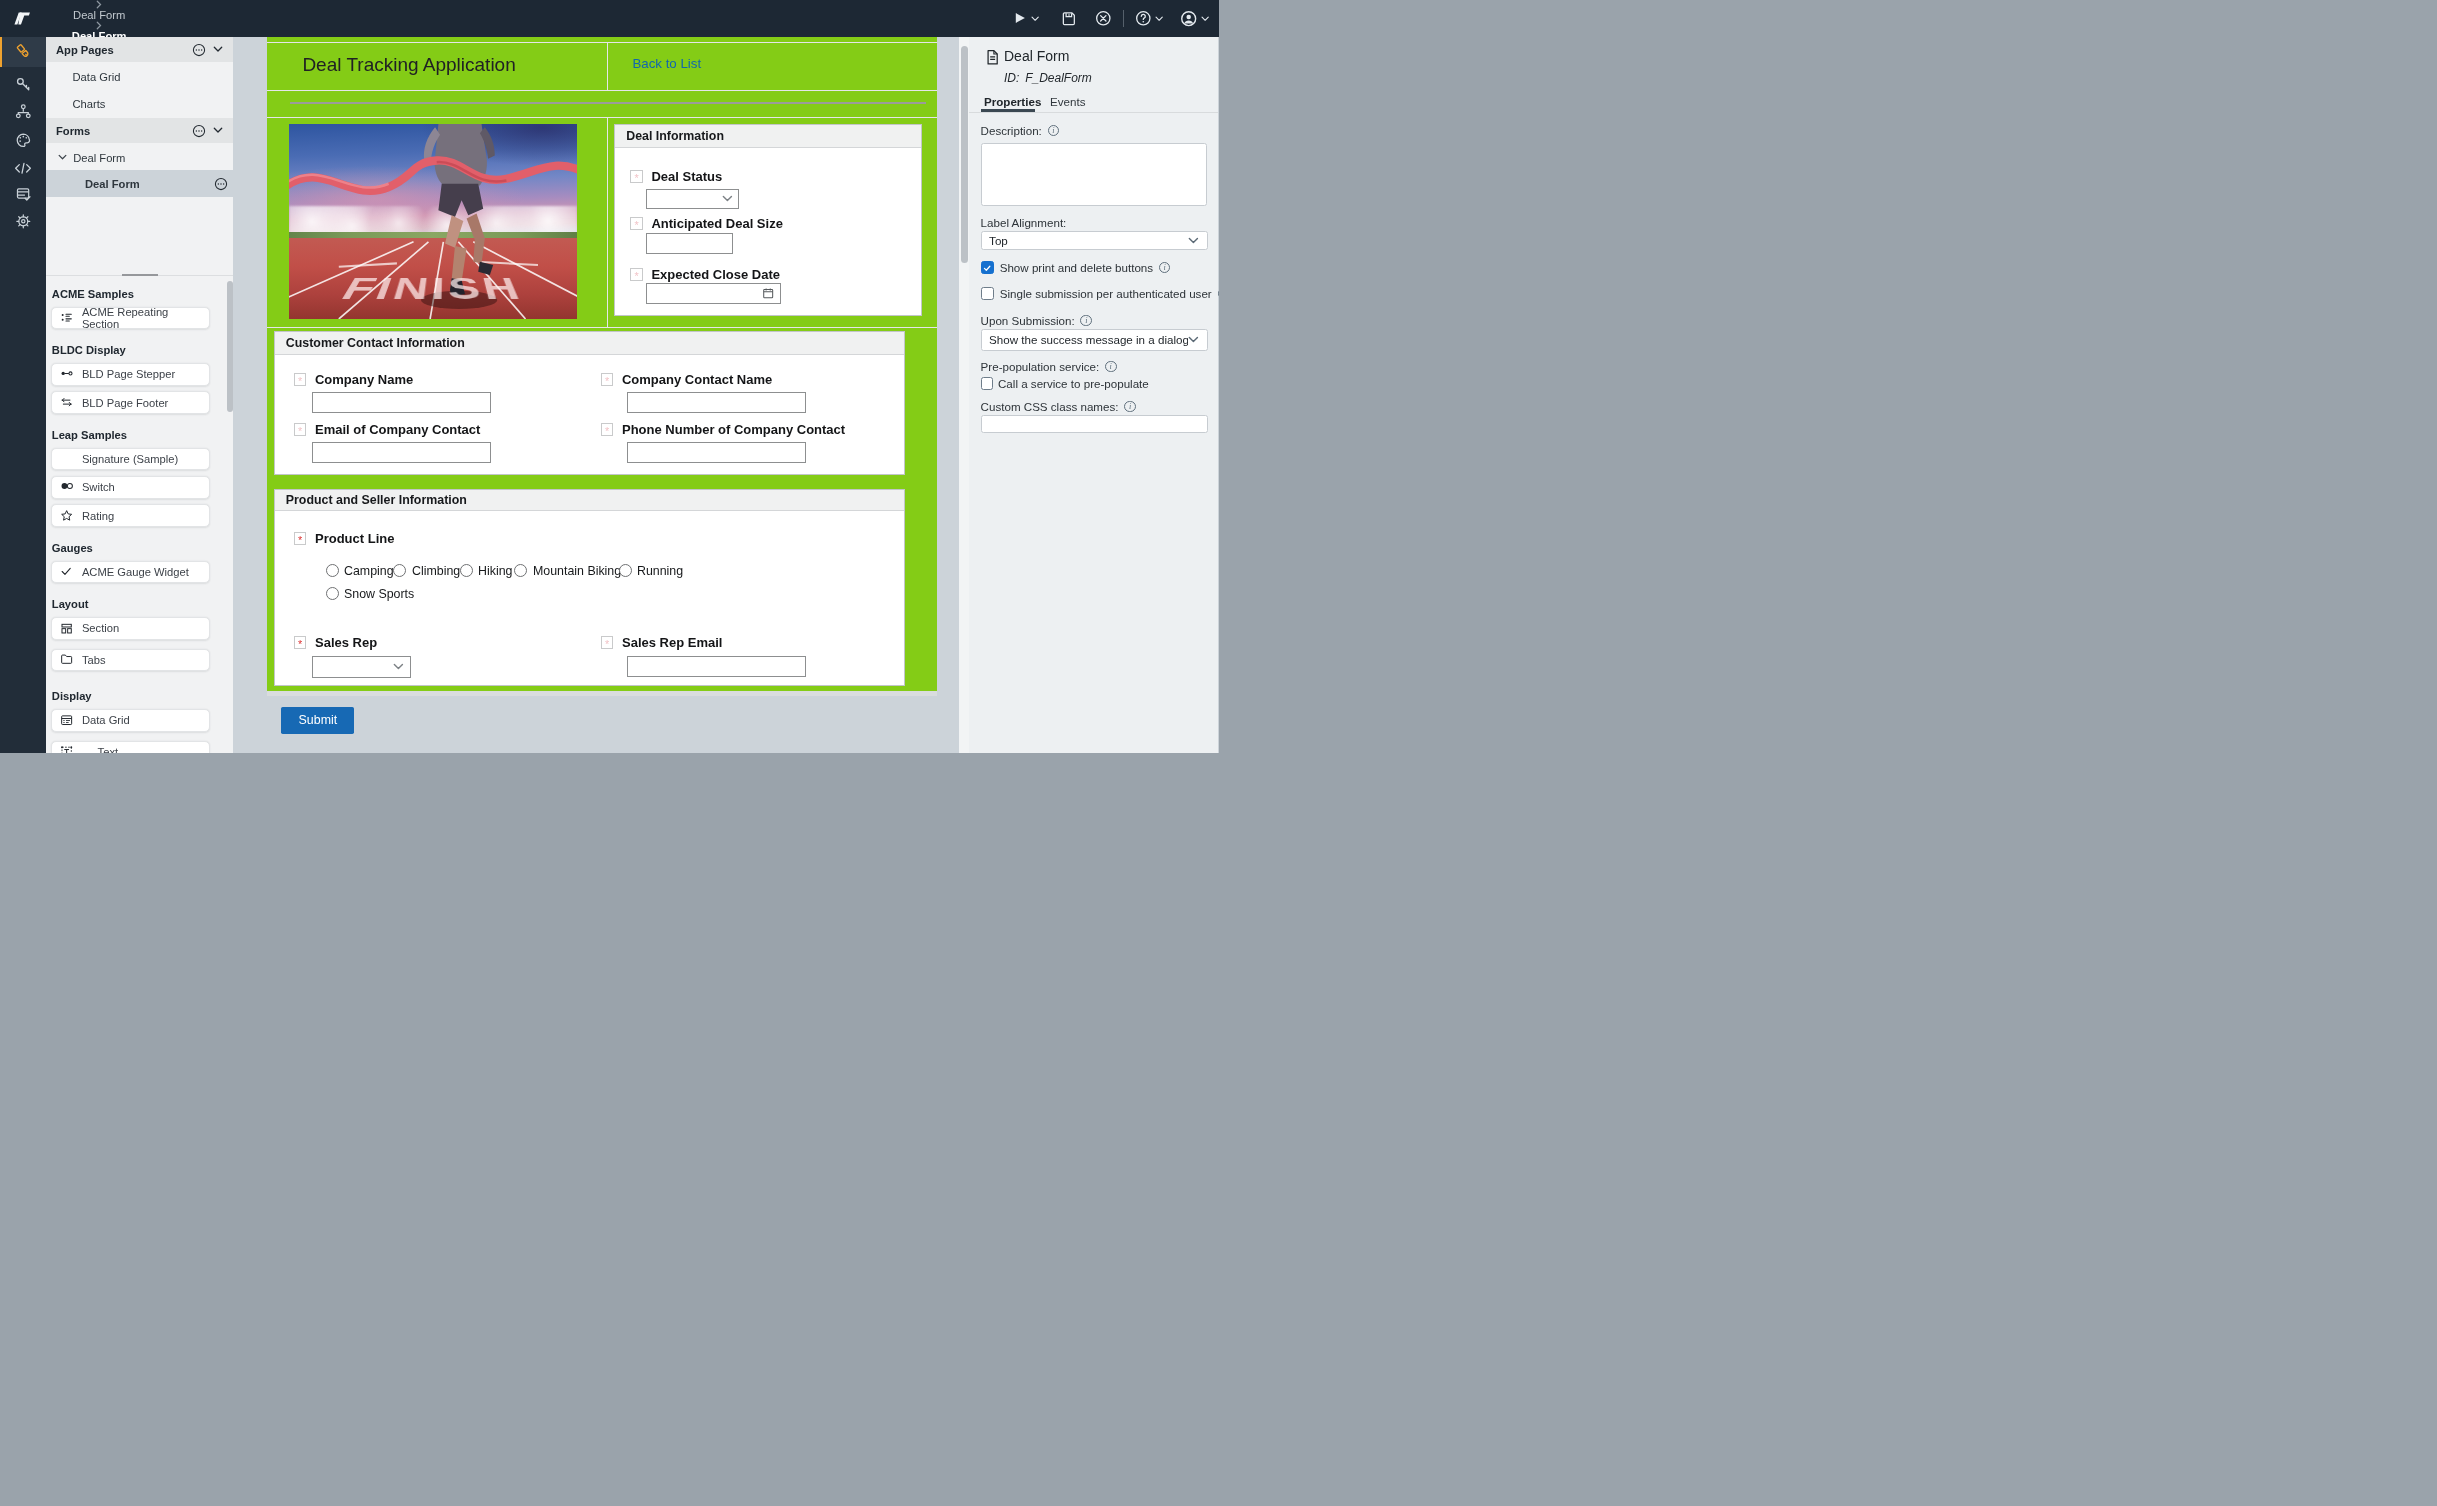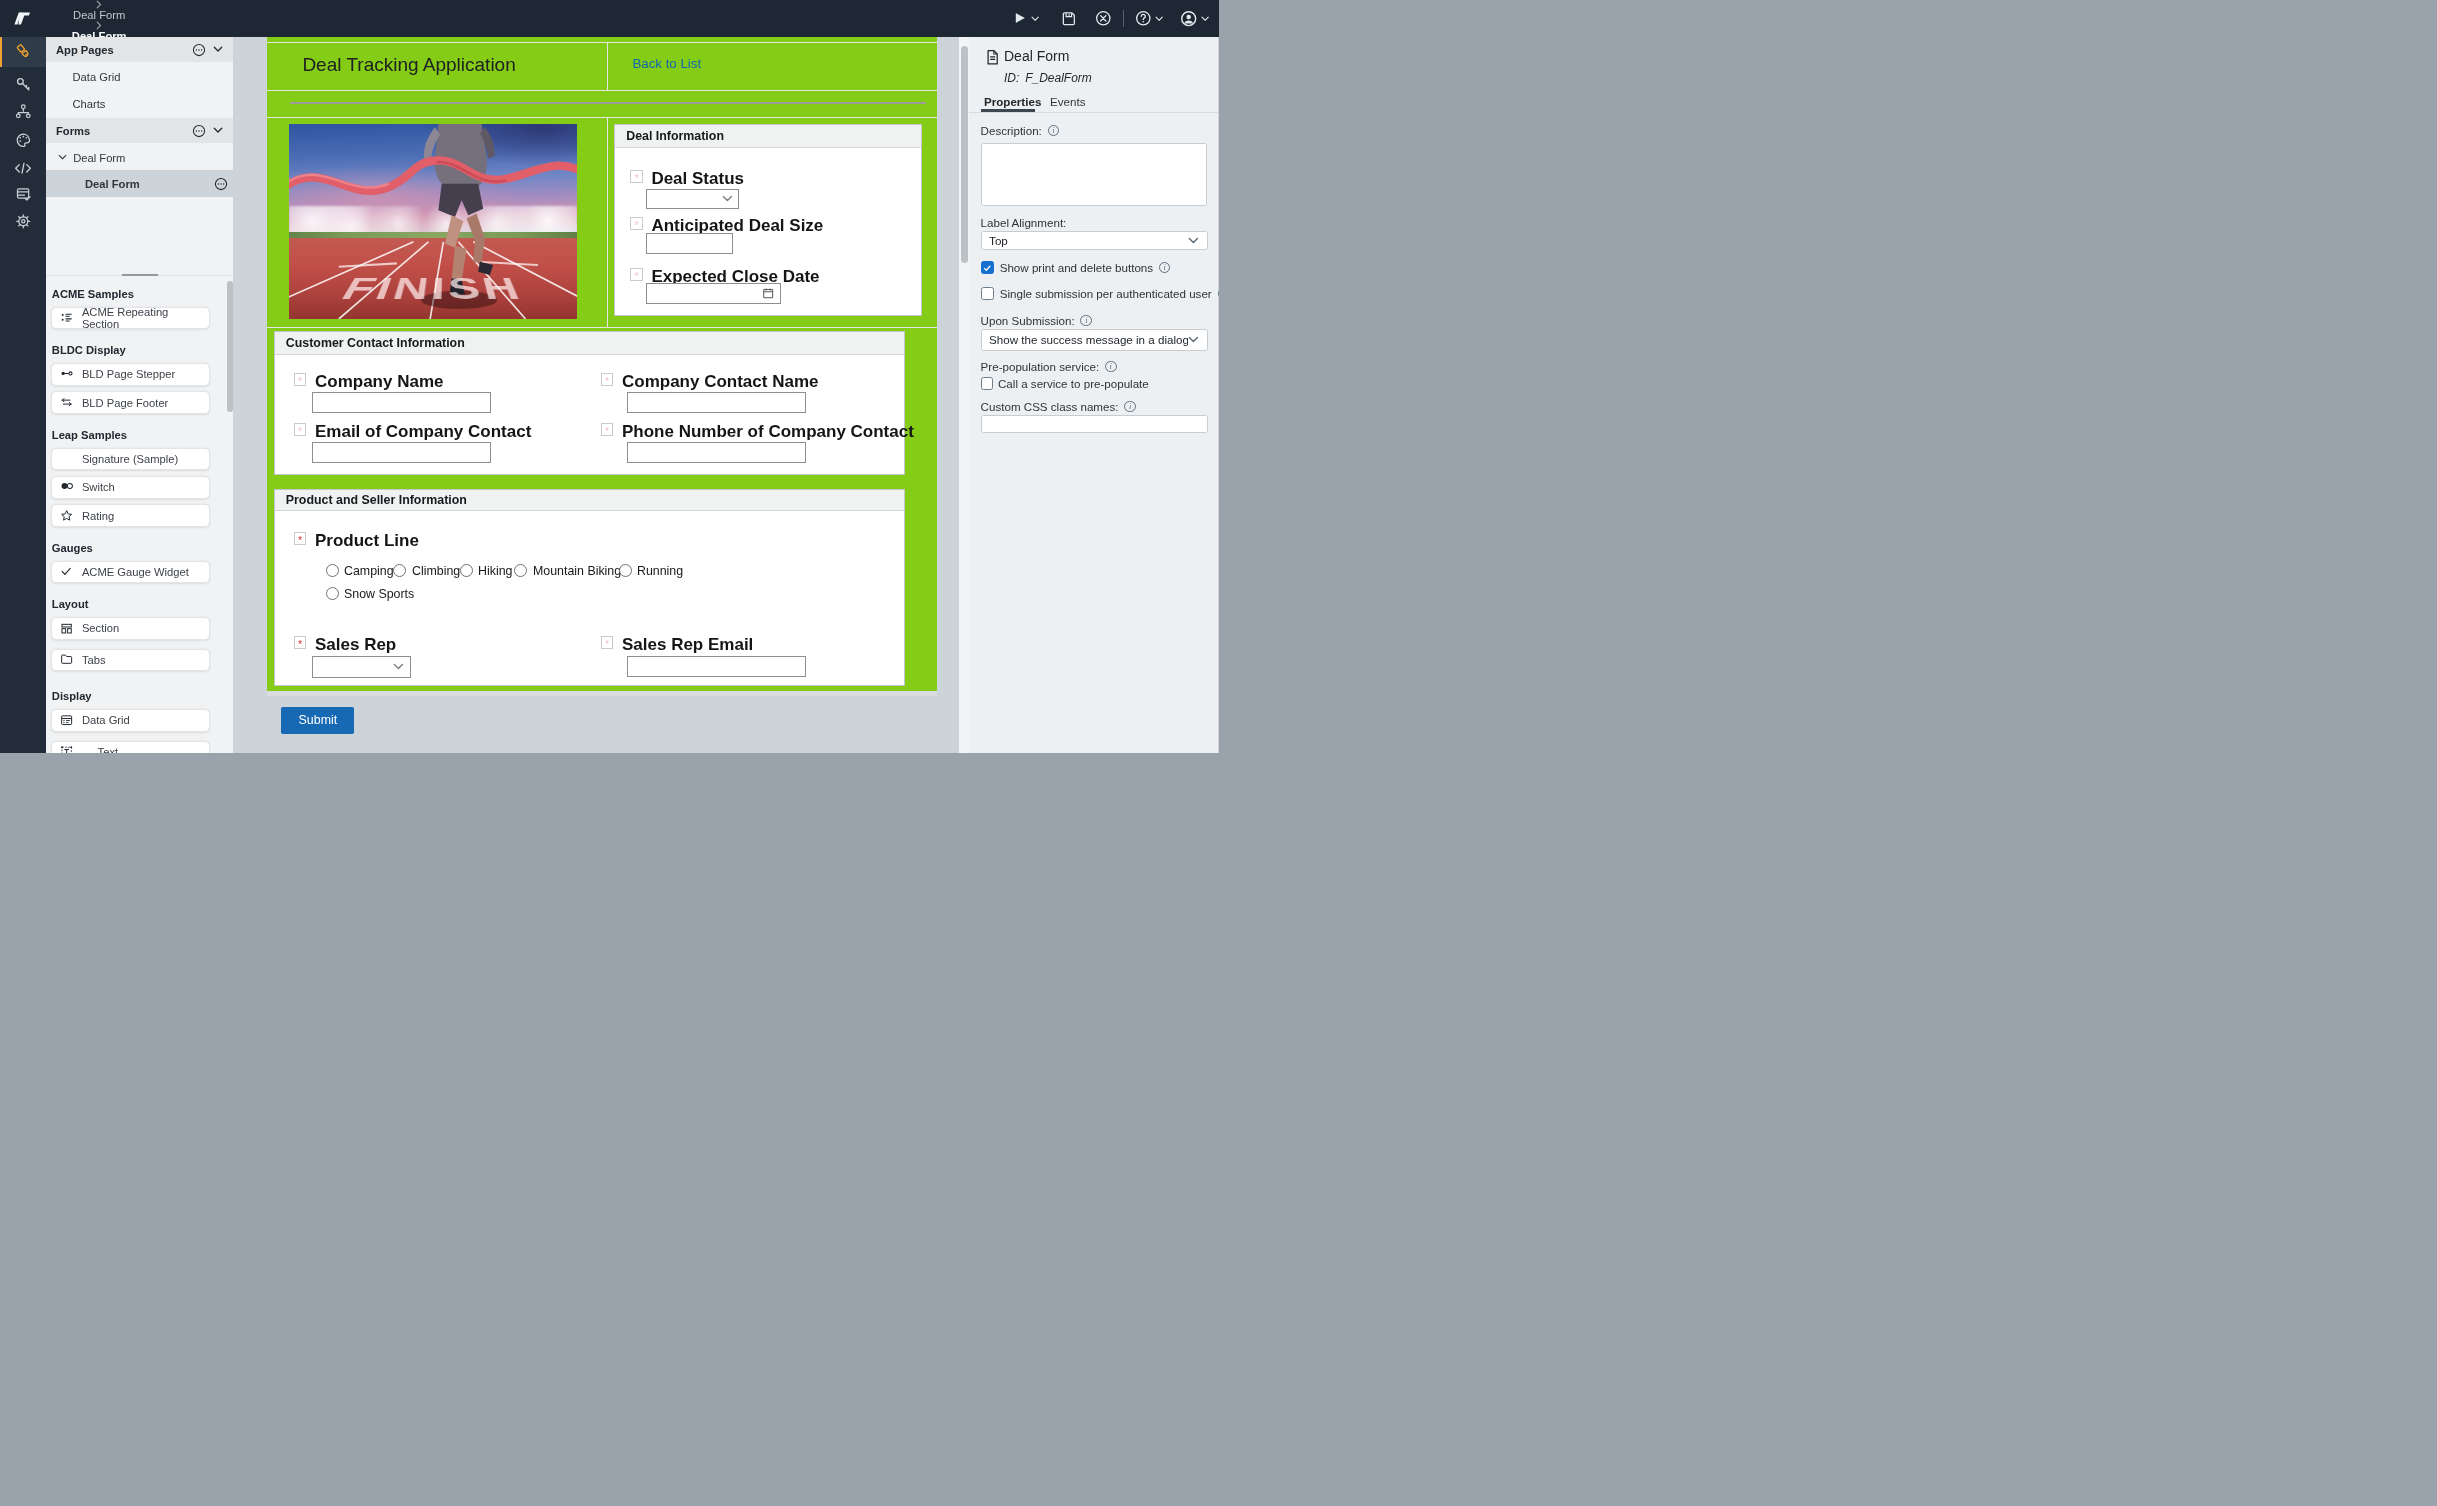--- a/index.html
+++ b/index.html
@@ -37,21 +37,21 @@
 
   
   .canvas{left:233px;top:37px;width:737px;height:716px;background:#ccd3d9;}
   .pane{position:absolute;left:22.4px;top:0;width:670px;height:654px;background:#84cc16;margin-left:12px;}
   .hline{position:absolute;background:#e5e6e8;height:0.8px;}
   .vline{position:absolute;background:#e5e6e8;width:0.8px;}
   .link{font-size:13.3px;color:#1266ad;}
   .sec{position:absolute;background:#fff;border:0.8px solid #c2c6c9;}
   .sec-h{height:23px;background:#f0f1f1;border-bottom:0.8px solid #d4d6d8;display:flex;align-items:center;padding:0 10.8px;
          font-size:12.4px;font-weight:700;color:#17191c;}
-  .flabel{position:absolute;font-size:17px;font-weight:700;color:#141517;white-space:nowrap;}
+  .flabel{position:absolute;font-size:13px;font-weight:700;color:#141517;white-space:nowrap;}
   .fcb{position:absolute;width:12.4px;height:13.3px;background:#fff;border:1.2px solid #c9cacb;box-shadow:inset 0 0 0 0.8px #fff;
        display:flex;align-items:center;justify-content:center;font-size:10.8px;line-height:1;color:#f2c3c7;padding-top:2.5px;}
   .fcb.req{color:#dc3434;}
   .inp{position:absolute;background:#fff;border:1.2px solid #8d8f90;}
   .fsel{position:absolute;background:#fff;border:1.2px solid #8d8f90;display:flex;align-items:center;justify-content:flex-end;padding-right:5.8px;color:#7d8286;}
   .radio{position:absolute;width:13.3px;height:13.3px;border-radius:50%;background:#fff;border:1.3px solid #6f7173;}
   .rlabel{position:absolute;font-size:12.4px;color:#17191b;white-space:nowrap;}
   .submit{position:absolute;background:#1769b4;color:#fff;font-size:12.4px;border:none;border-radius:1.7px;
           display:flex;align-items:center;justify-content:center;font-family:"Liberation Sans",sans-serif;}
 

